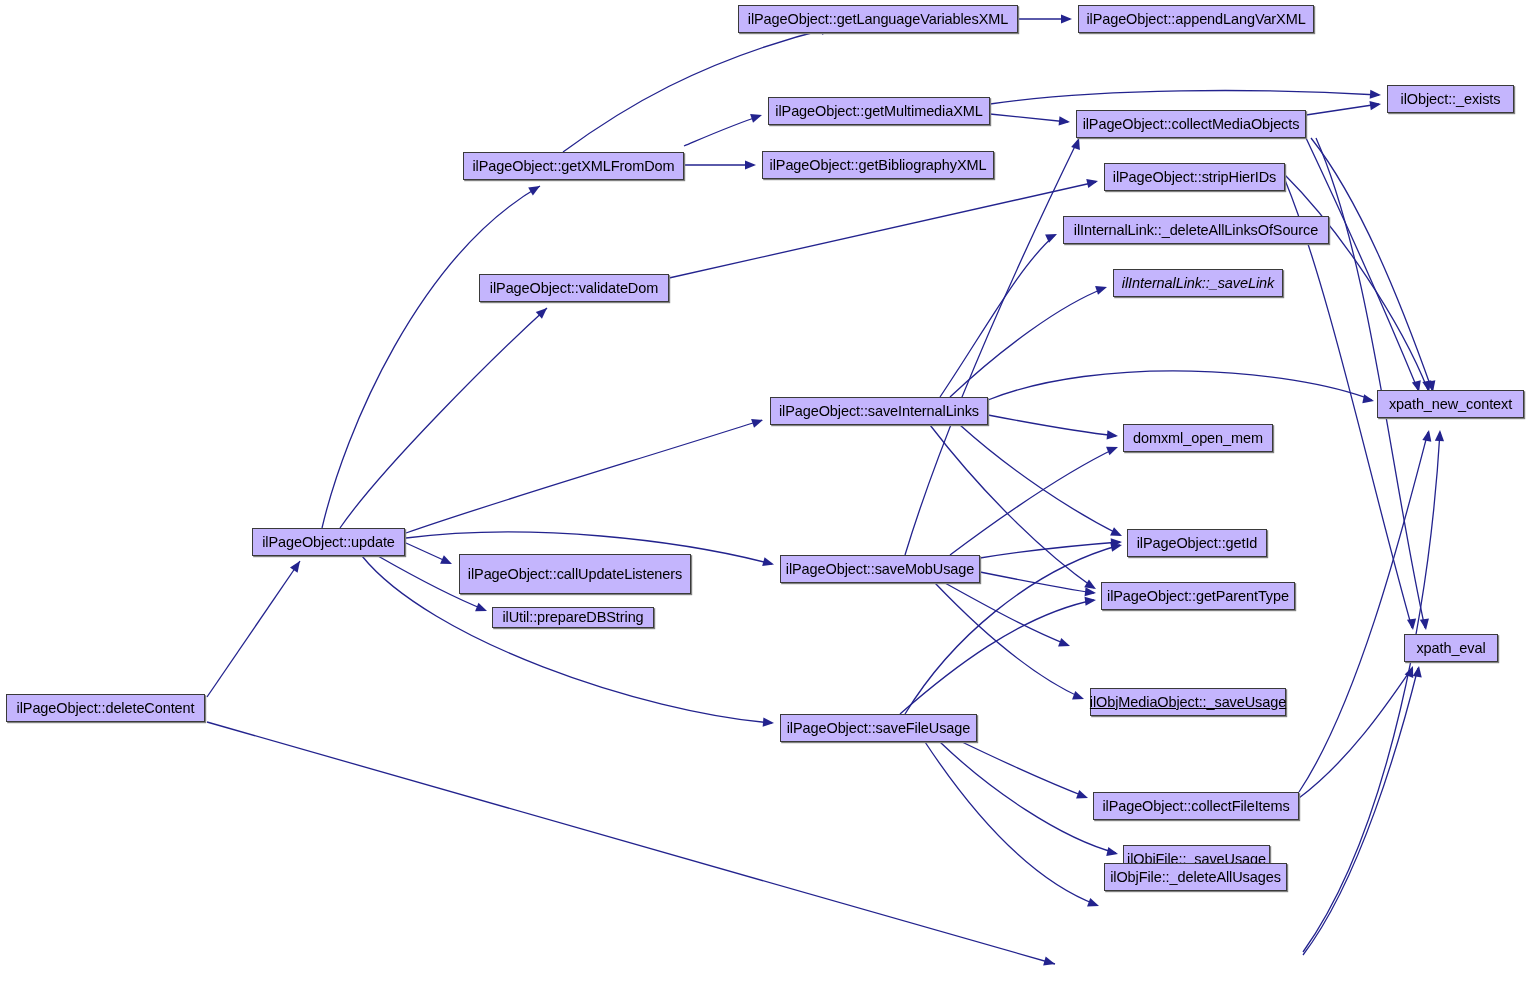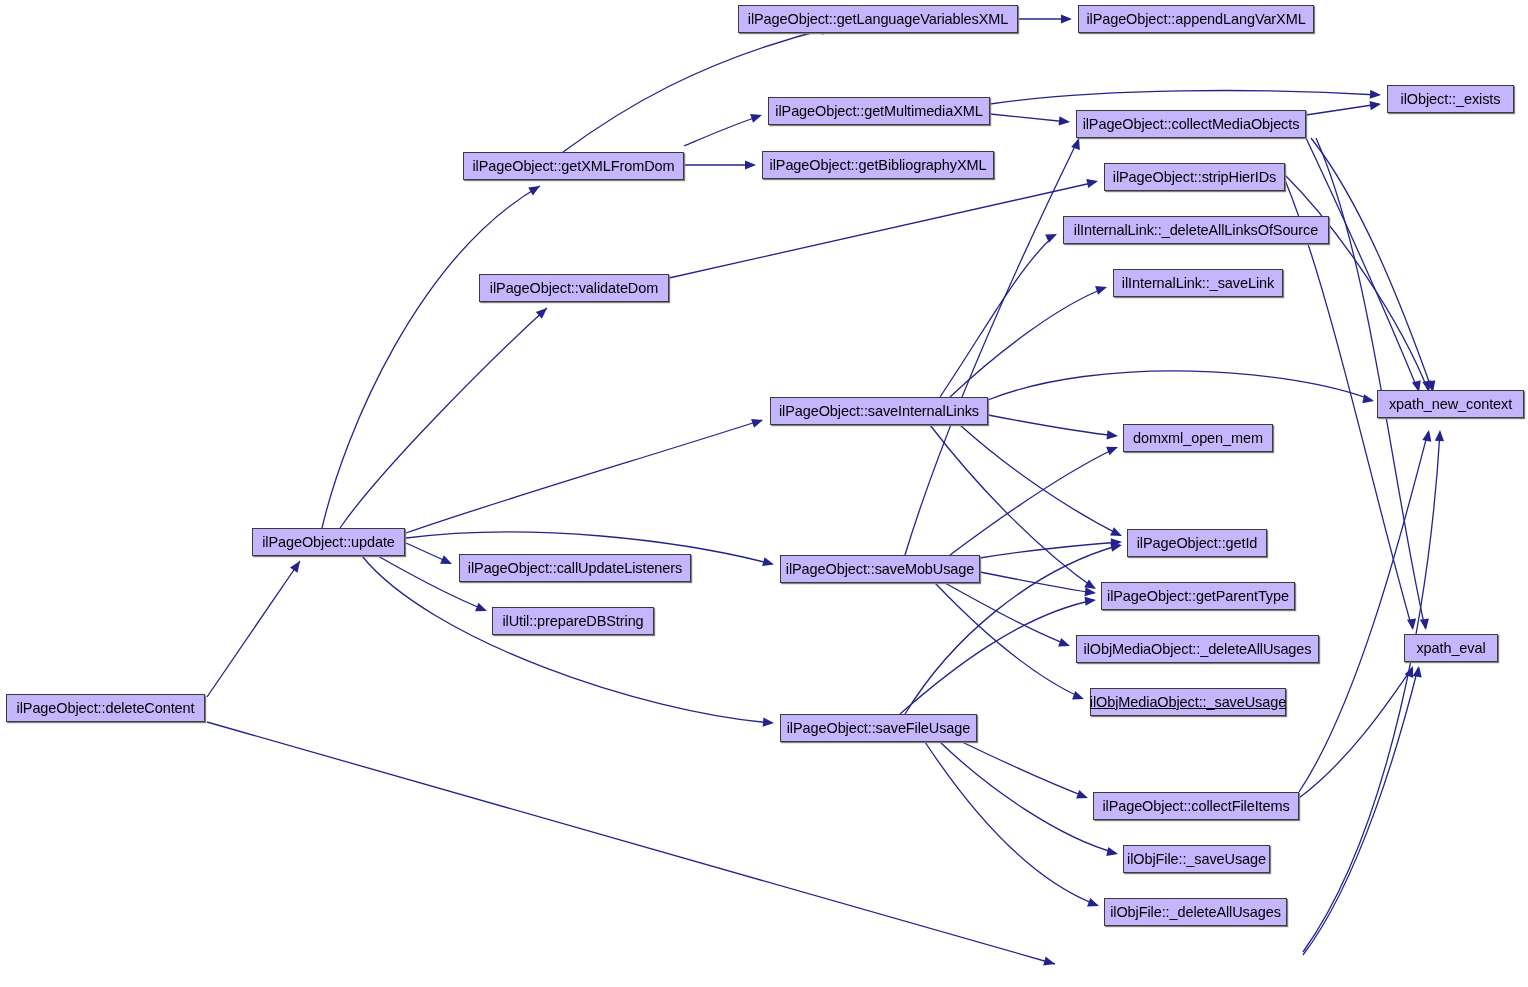--- a/index.html
+++ b/index.html
@@ -150,24 +150,24 @@
       </div>
       <div class="node" style="left: 252px; top: 528px; width: 153px; height: 28px;">
         <span class="node-label">ilPageObject::update</span>
       </div>
       <div class="node" style="left: 463px; top: 152px; width: 221px; height: 28px;">
         <span class="node-label">ilPageObject::getXMLFromDom</span>
       </div>
       <div class="node" style="left: 479px; top: 274px; width: 190px; height: 28px;">
         <span class="node-label">ilPageObject::validateDom</span>
       </div>
-      <div class="node" style="left: 459px; top: 554px; width: 232px; height: 28px;">
+      <div class="node" style="left: 459px; top: 554px; width: 232px; height: 40px;">
         <span class="node-label">ilPageObject::callUpdateListeners</span>
       </div>
-      <div class="node" style="left: 492px; top: 607px; width: 162px; height: 28px;">
+      <div class="node" style="left: 492px; top: 607px; width: 162px; height: 21px;">
         <span class="node-label">ilUtil::prepareDBString</span>
       </div>
       <div class="node" style="left: 738px; top: 5px; width: 280px; height: 28px;">
         <span class="node-label">ilPageObject::getLanguageVariablesXML</span>
       </div>
       <div class="node" style="left: 768px; top: 97px; width: 222px; height: 28px;">
         <span class="node-label">ilPageObject::getMultimediaXML</span>
       </div>
       <div class="node" style="left: 762px; top: 151px; width: 232px; height: 28px;">
         <span class="node-label">ilPageObject::getBibliographyXML</span>
@@ -186,45 +186,42 @@
       </div>
       <div class="node" style="left: 1078px; top: 5px; width: 236px; height: 28px;">
         <span class="node-label">ilPageObject::appendLangVarXML</span>
       </div>
       <div class="node" style="left: 1104px; top: 163px; width: 181px; height: 28px;">
         <span class="node-label">ilPageObject::stripHierIDs</span>
       </div>
       <div class="node" style="left: 1063px; top: 216px; width: 266px; height: 28px;">
         <span class="node-label">ilInternalLink::_deleteAllLinksOfSource</span>
       </div>
-      <div class="node" style="left: 1113px; top: 269px; width: 170px; height: 28px;">
+      <div class="node" style="left: 1113px; top: 269px; width: 170px; height: 28px; font-style: italic;">
         <span class="node-label">ilInternalLink::_saveLink</span>
       </div>
       <div class="node" style="left: 1123px; top: 424px; width: 150px; height: 28px;">
         <span class="node-label">domxml_open_mem</span>
       </div>
       <div class="node" style="left: 1127px; top: 529px; width: 140px; height: 28px;">
         <span class="node-label">ilPageObject::getId</span>
       </div>
       <div class="node" style="left: 1101px; top: 582px; width: 194px; height: 28px;">
         <span class="node-label">ilPageObject::getParentType</span>
       </div>
-      <div class="node" style="left: 1076px; top: 635px; width: 243px; height: 28px;">
-        <span class="node-label">ilObjMediaObject::_deleteAllUsages</span>
-      </div>
       <div class="node" style="left: 1090px; top: 688px; width: 196px; height: 28px; text-decoration: underline;">
         <span class="node-label">ilObjMediaObject::_saveUsage</span>
       </div>
       <div class="node" style="left: 1093px; top: 792px; width: 206px; height: 28px;">
         <span class="node-label">ilPageObject::collectFileItems</span>
       </div>
       <div class="node" style="left: 1123px; top: 845px; width: 147px; height: 28px;">
         <span class="node-label">ilObjFile::_saveUsage</span>
       </div>
-      <div class="node" style="left: 1104px; top: 898px; width: 183px; height: 28px;">
+      <div class="node" style="left: 1104px; top: 863px; width: 183px; height: 28px;">
         <span class="node-label">ilObjFile::_deleteAllUsages</span>
       </div>
       <div class="node" style="left: 1387px; top: 85px; width: 127px; height: 28px;">
         <span class="node-label">ilObject::_exists</span>
       </div>
       <div class="node" style="left: 1377px; top: 390px; width: 147px; height: 28px;">
         <span class="node-label">xpath_new_context</span>
       </div>
       <div class="node" style="left: 1404px; top: 634px; width: 94px; height: 28px; text-align: center;">
         <span class="node-label">xpath_eval</span>

